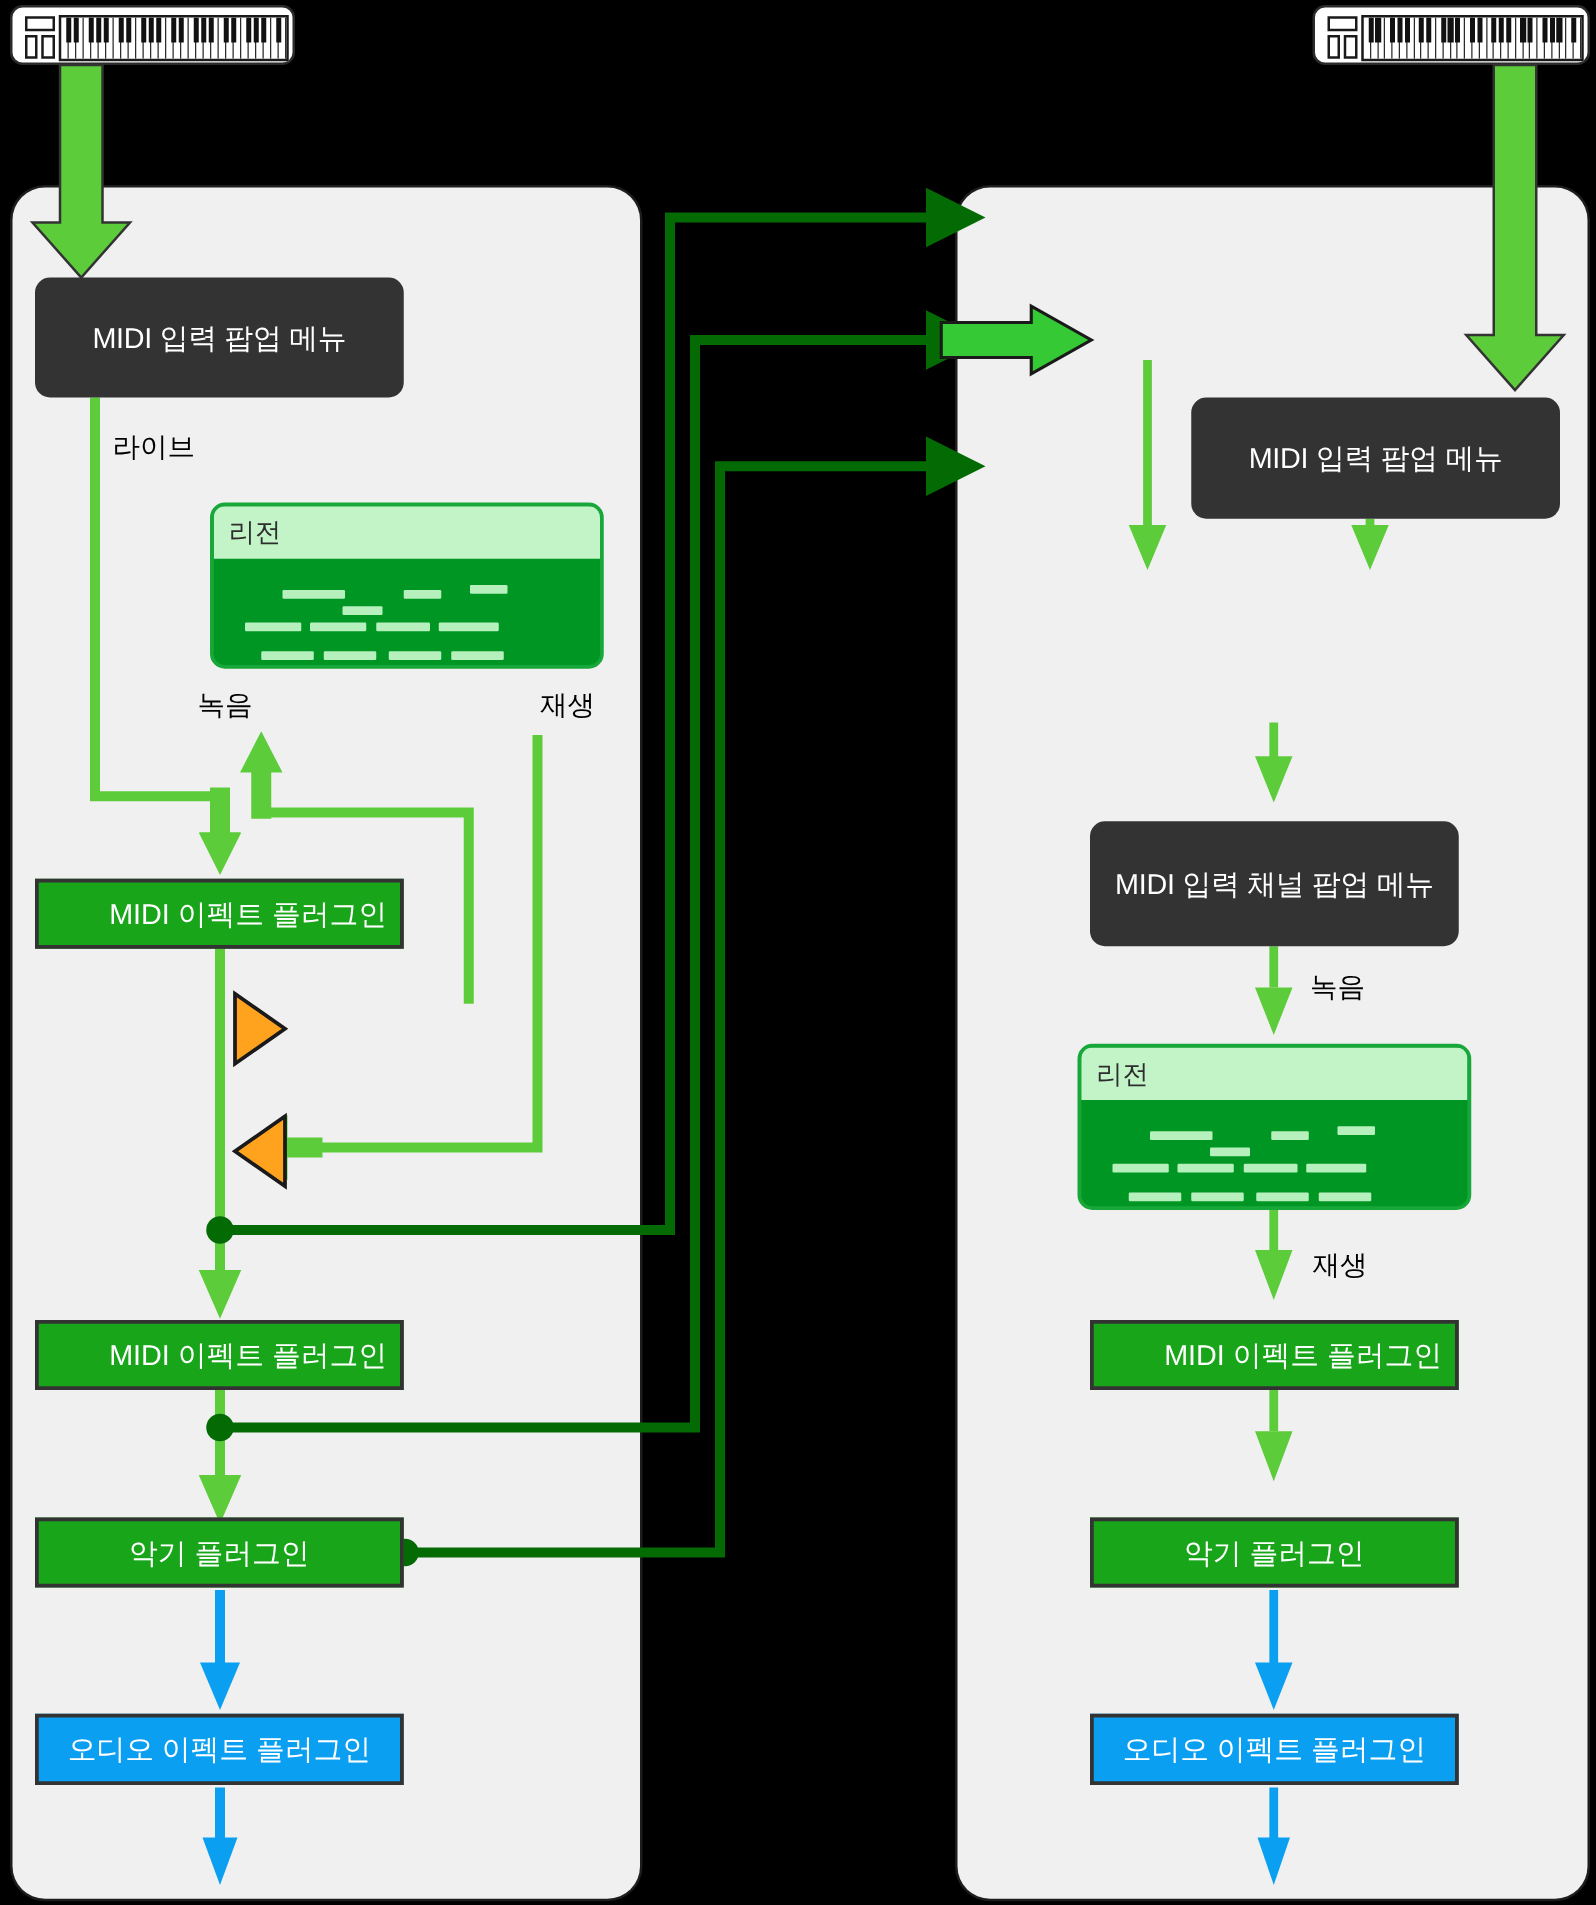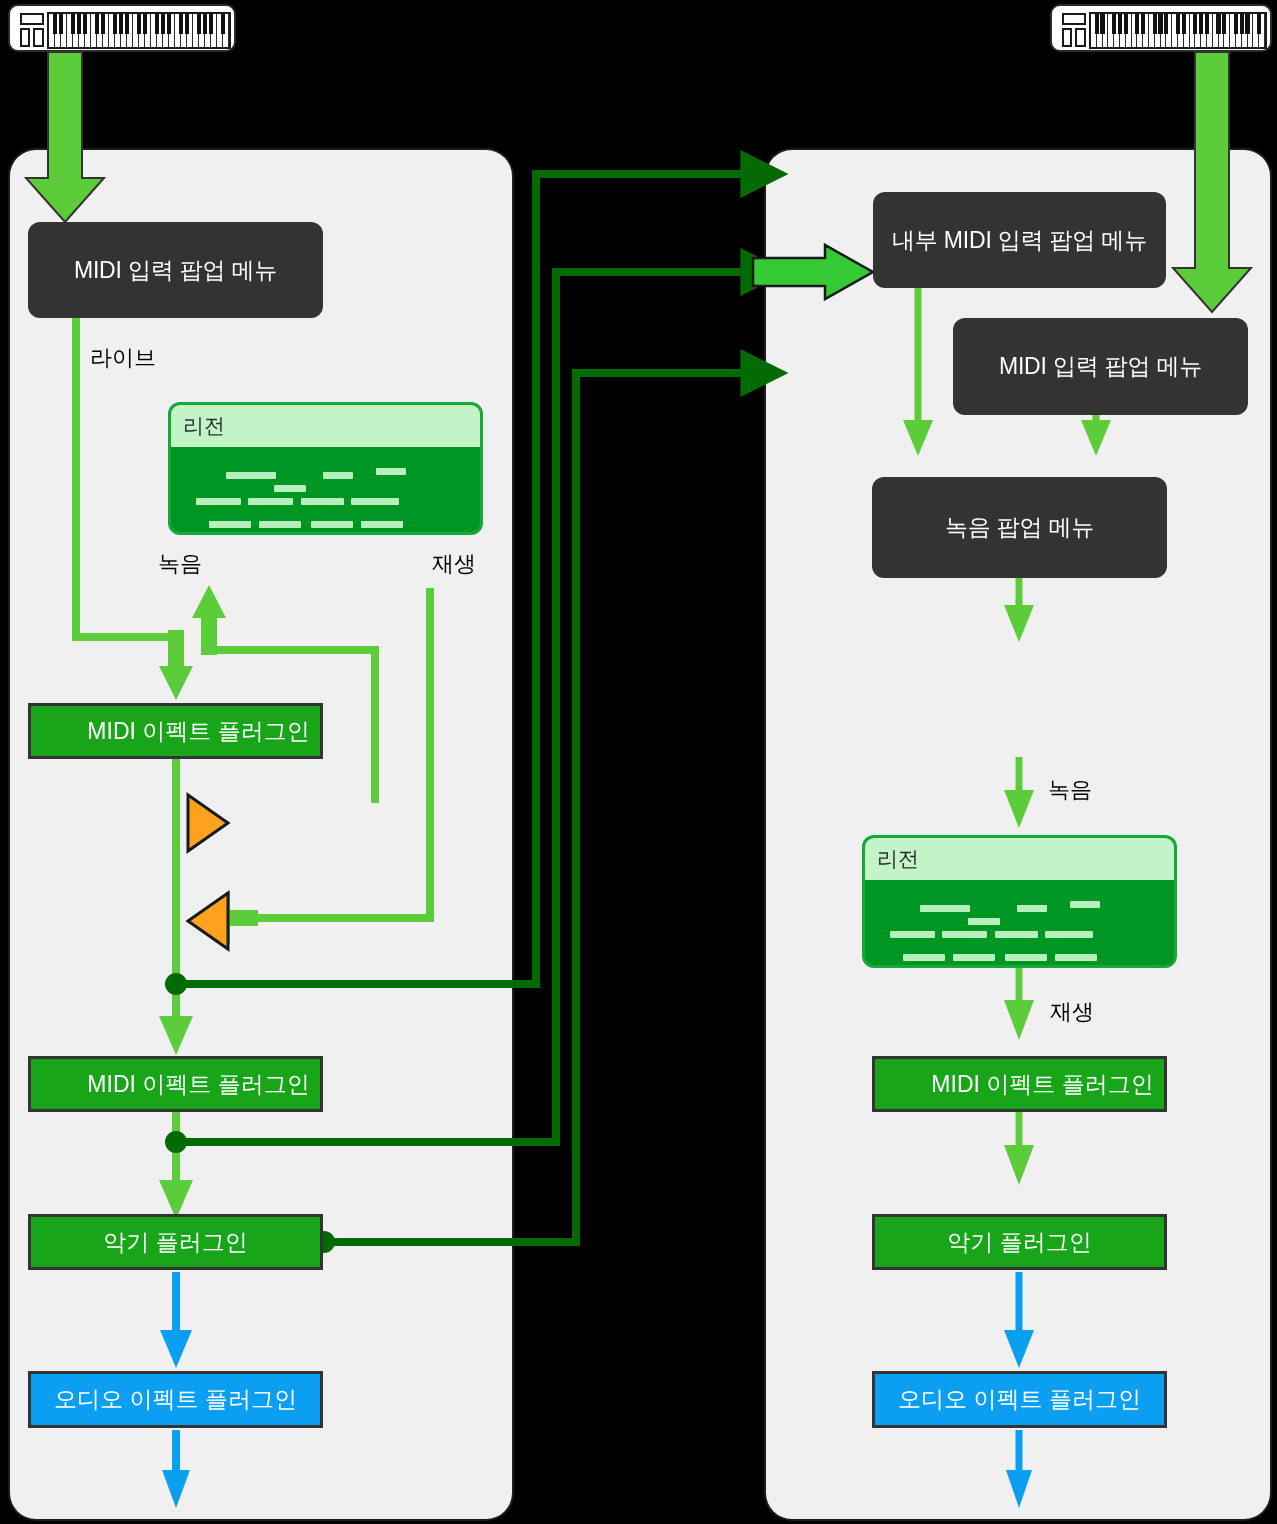--- a/index.html
+++ b/index.html
@@ -230,26 +230,25 @@
 
   <div class="node plug-node plug-midi" style="left:28px;top:703px;width:295px;height:56px;">MIDI 이펙트 플러그인</div>
 
 
   <div class="node plug-node plug-midi" style="left:28px;top:1056px;width:295px;height:56px;">MIDI 이펙트 플러그인</div>
 
   <div class="node plug-node plug-inst" style="left:28px;top:1214px;width:295px;height:56px;">악기 플러그인</div>
 
   <div class="node plug-node plug-audio" style="left:28px;top:1371px;width:295px;height:57px;">오디오 이펙트 플러그인</div>
 
-  <div class="node menu-node" style="left:873px;top:192px;width:293px;height:96px;">내부 MIDI 입력 팝업 메뉴</div>
 
   <div class="node menu-node" style="left:953px;top:318px;width:295px;height:97px;">MIDI 입력 팝업 메뉴</div>
 
-  <div class="node menu-node" style="left:872px;top:477px;width:295px;height:101px;">녹음 팝업 메뉴</div>
-
+
+  <div class="node menu-node" style="left:872px;top:657px;width:295px;height:100px;">MIDI 입력 채널 팝업 메뉴</div>
 
   <div class="label" style="left:1048px;top:775px;">녹음</div>
 
   <div class="region" style="left:862px;top:835px;width:315px;height:133px;">
     <div class="region-head">리전</div>
     <div class="region-body">
       <div class="note" style="left:55px;top:25px;width:50px;"></div>
       <div class="note" style="left:103px;top:38px;width:32px;"></div>
       <div class="note" style="left:25px;top:51px;width:45px;"></div>
       <div class="note" style="left:77px;top:51px;width:45px;"></div>

